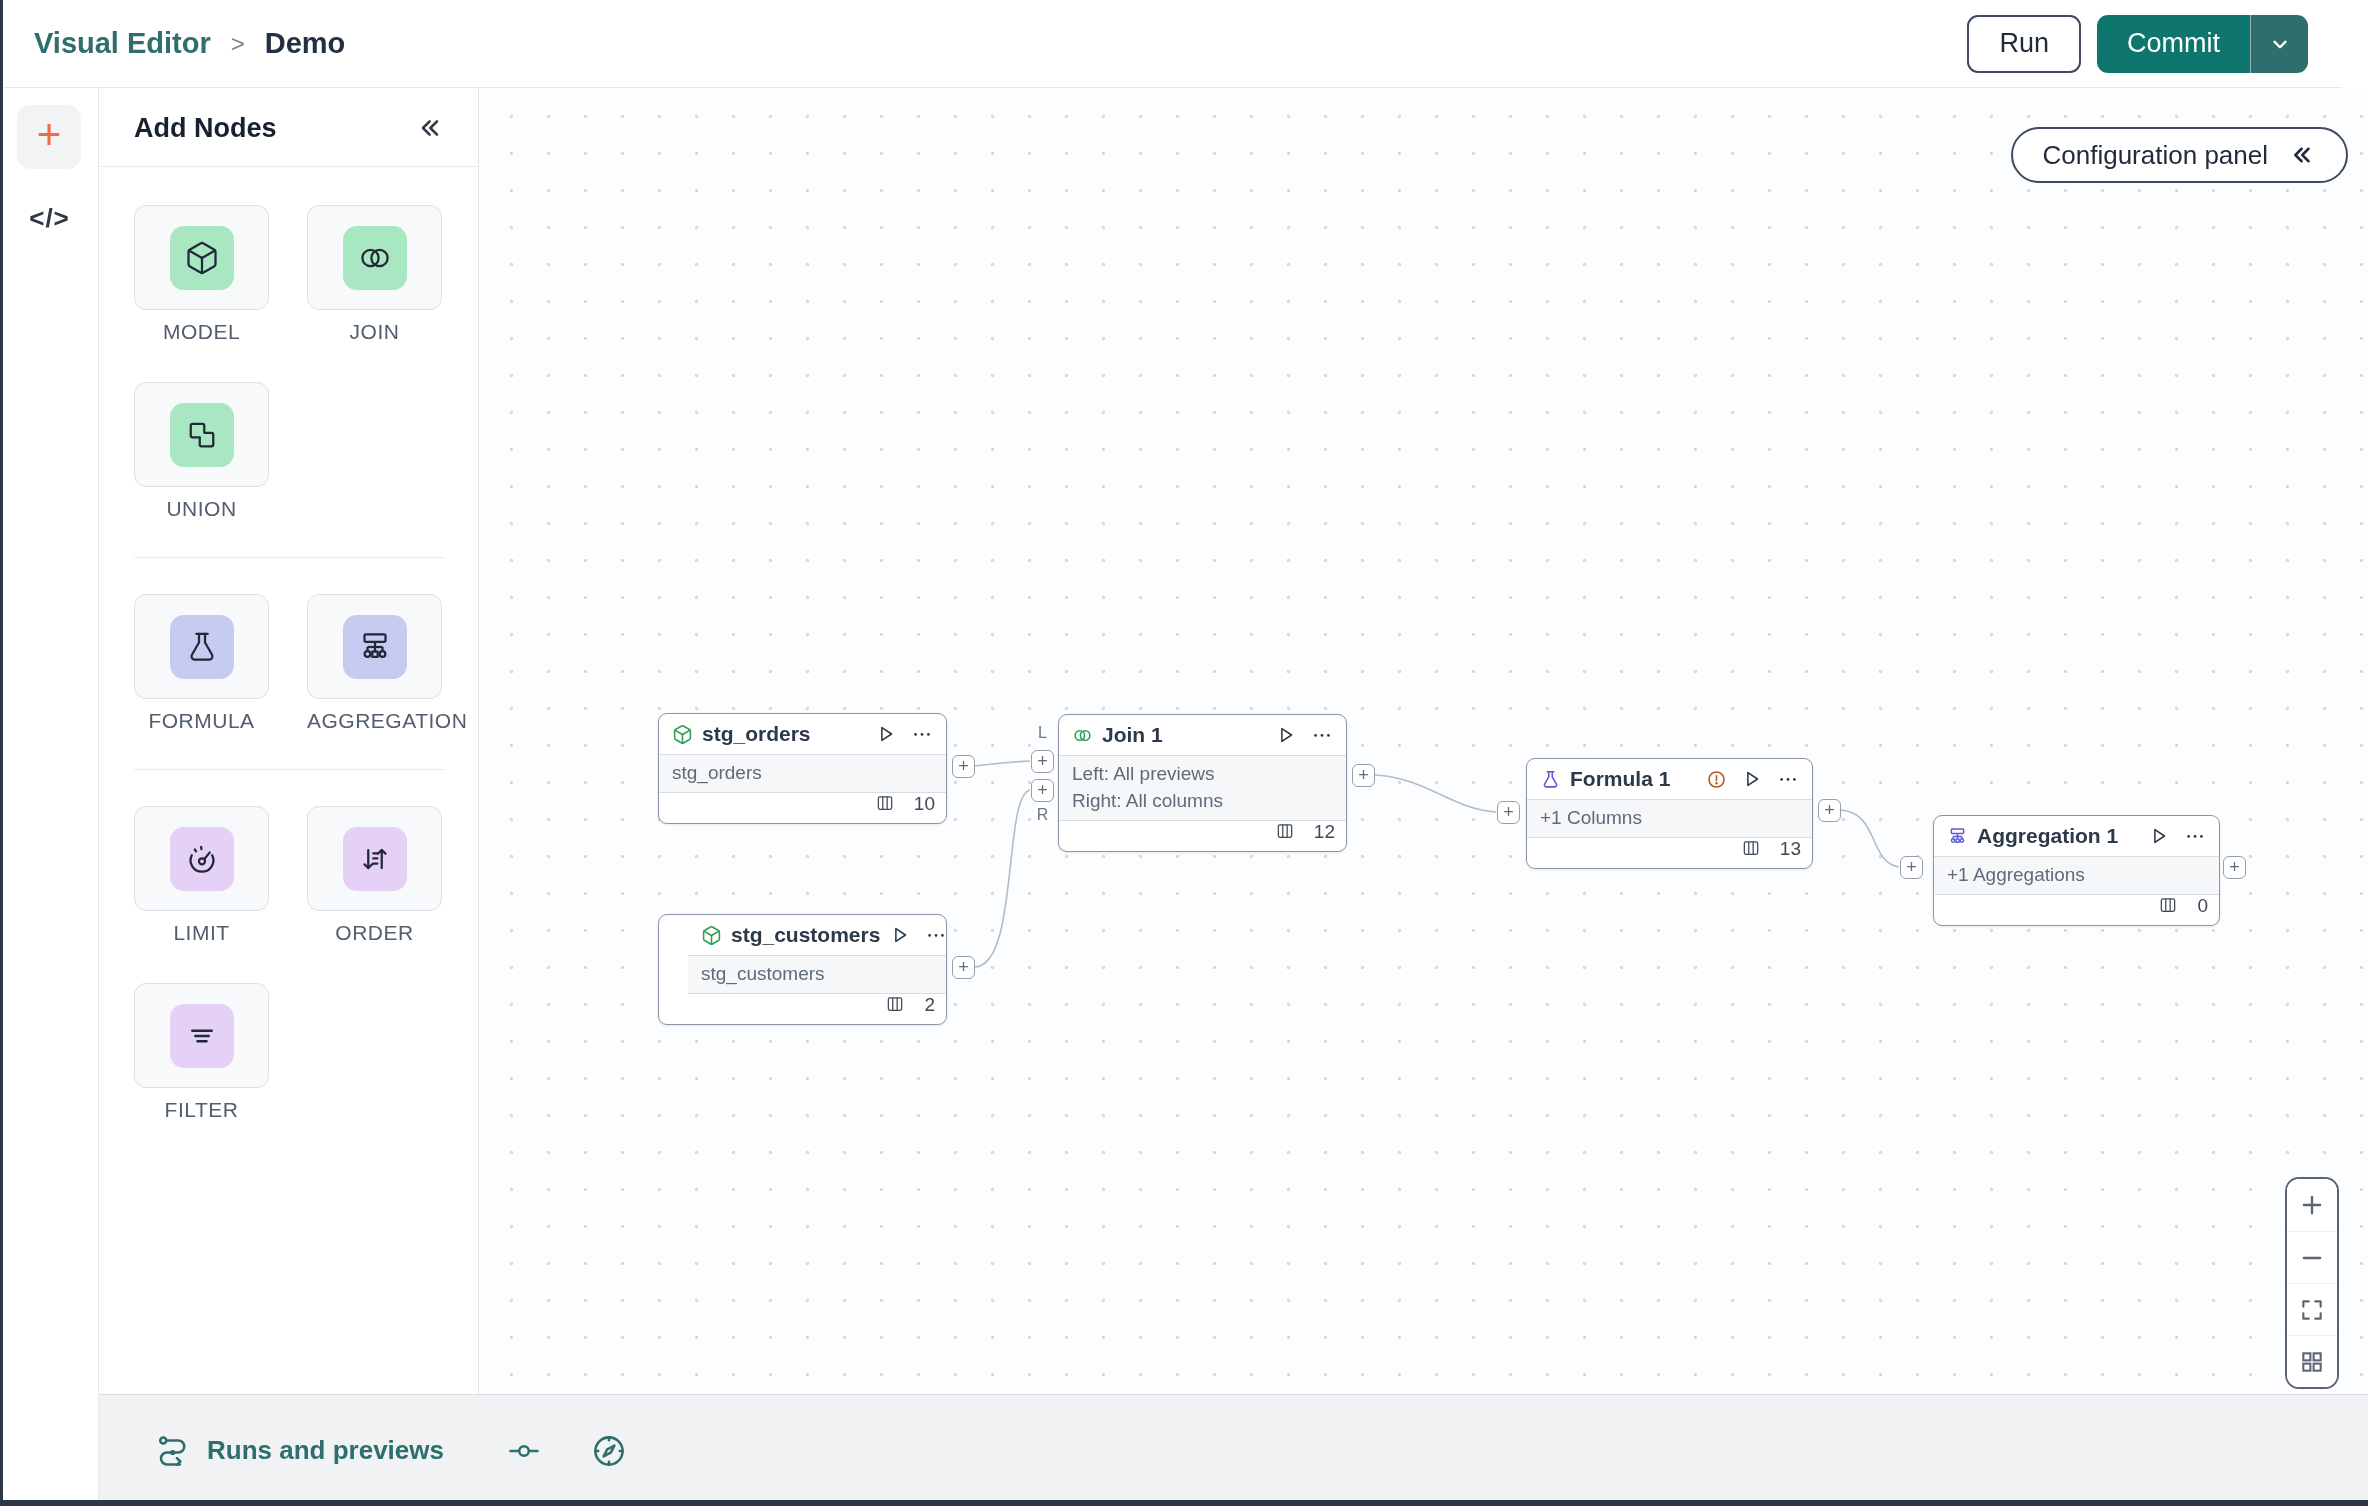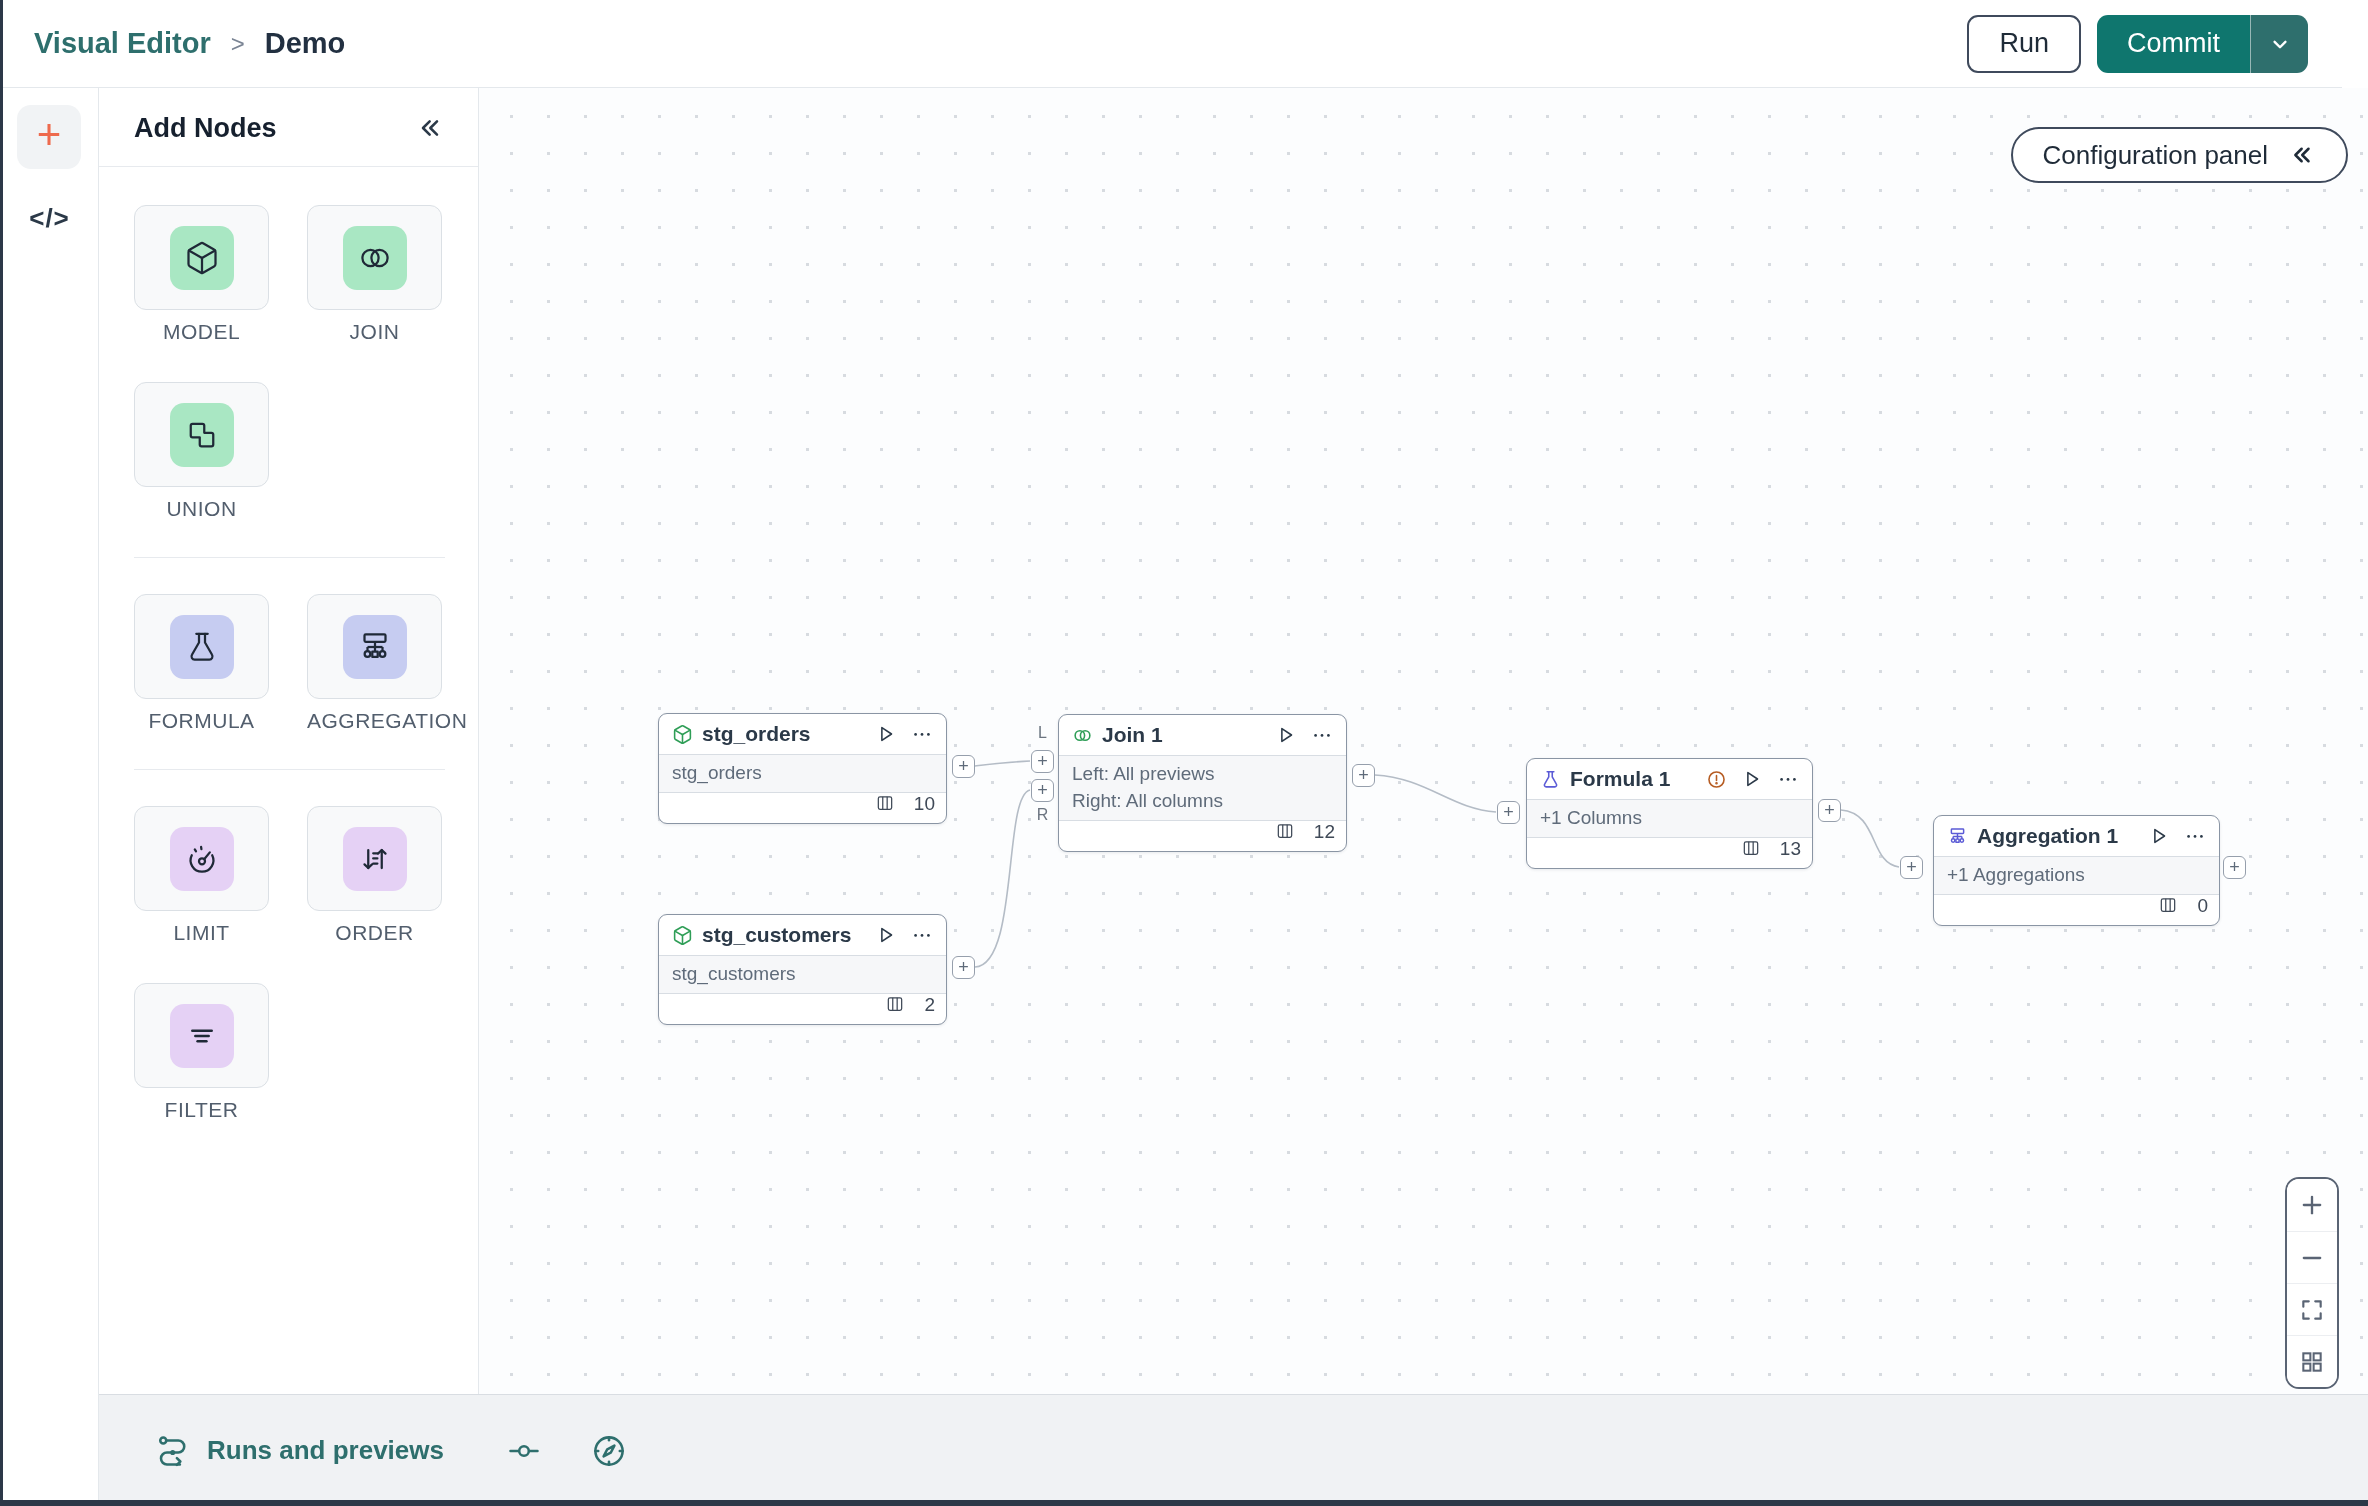--- a/index.html
+++ b/index.html
@@ -317,21 +317,21 @@
           <svg width="20" height="20" viewBox="0 0 24 24" fill="none" stroke="currentColor" stroke-width="1.5">
               <rect x="4" y="4.5" width="16" height="15" rx="2"></rect>
               <line x1="9.3" y1="4.5" x2="9.3" y2="19.5"></line>
               <line x1="14.6" y1="4.5" x2="14.6" y2="19.5"></line>
             </svg>
         </span>
         <span class="node-count">10</span>
       </div>
     </div>
 
-    <div class="node" style="left:179px; top:826px;">
+    <div class="node" style="left:179px; top:826px;padding-left:29px;">
       <div class="node-header">
         <span style="color:#2f9e57; display:flex;">
           <svg width="21" height="21" viewBox="0 0 24 24" fill="none" stroke="currentColor" stroke-width="1.8" stroke-linecap="round" stroke-linejoin="round">
               <path d="M21 16V8a2 2 0 0 0-1-1.73l-7-4a2 2 0 0 0-2 0l-7 4A2 2 0 0 0 3 8v8a2 2 0 0 0 1 1.73l7 4a2 2 0 0 0 2 0l7-4A2 2 0 0 0 21 16z"></path>
               <polyline points="3.27,6.96 12,12.01 20.73,6.96"></polyline>
               <line x1="12" y1="22.08" x2="12" y2="12"></line>
             </svg>
         </span>
         <span class="node-title">stg_customers</span>
         <span class="node-header-actions">

